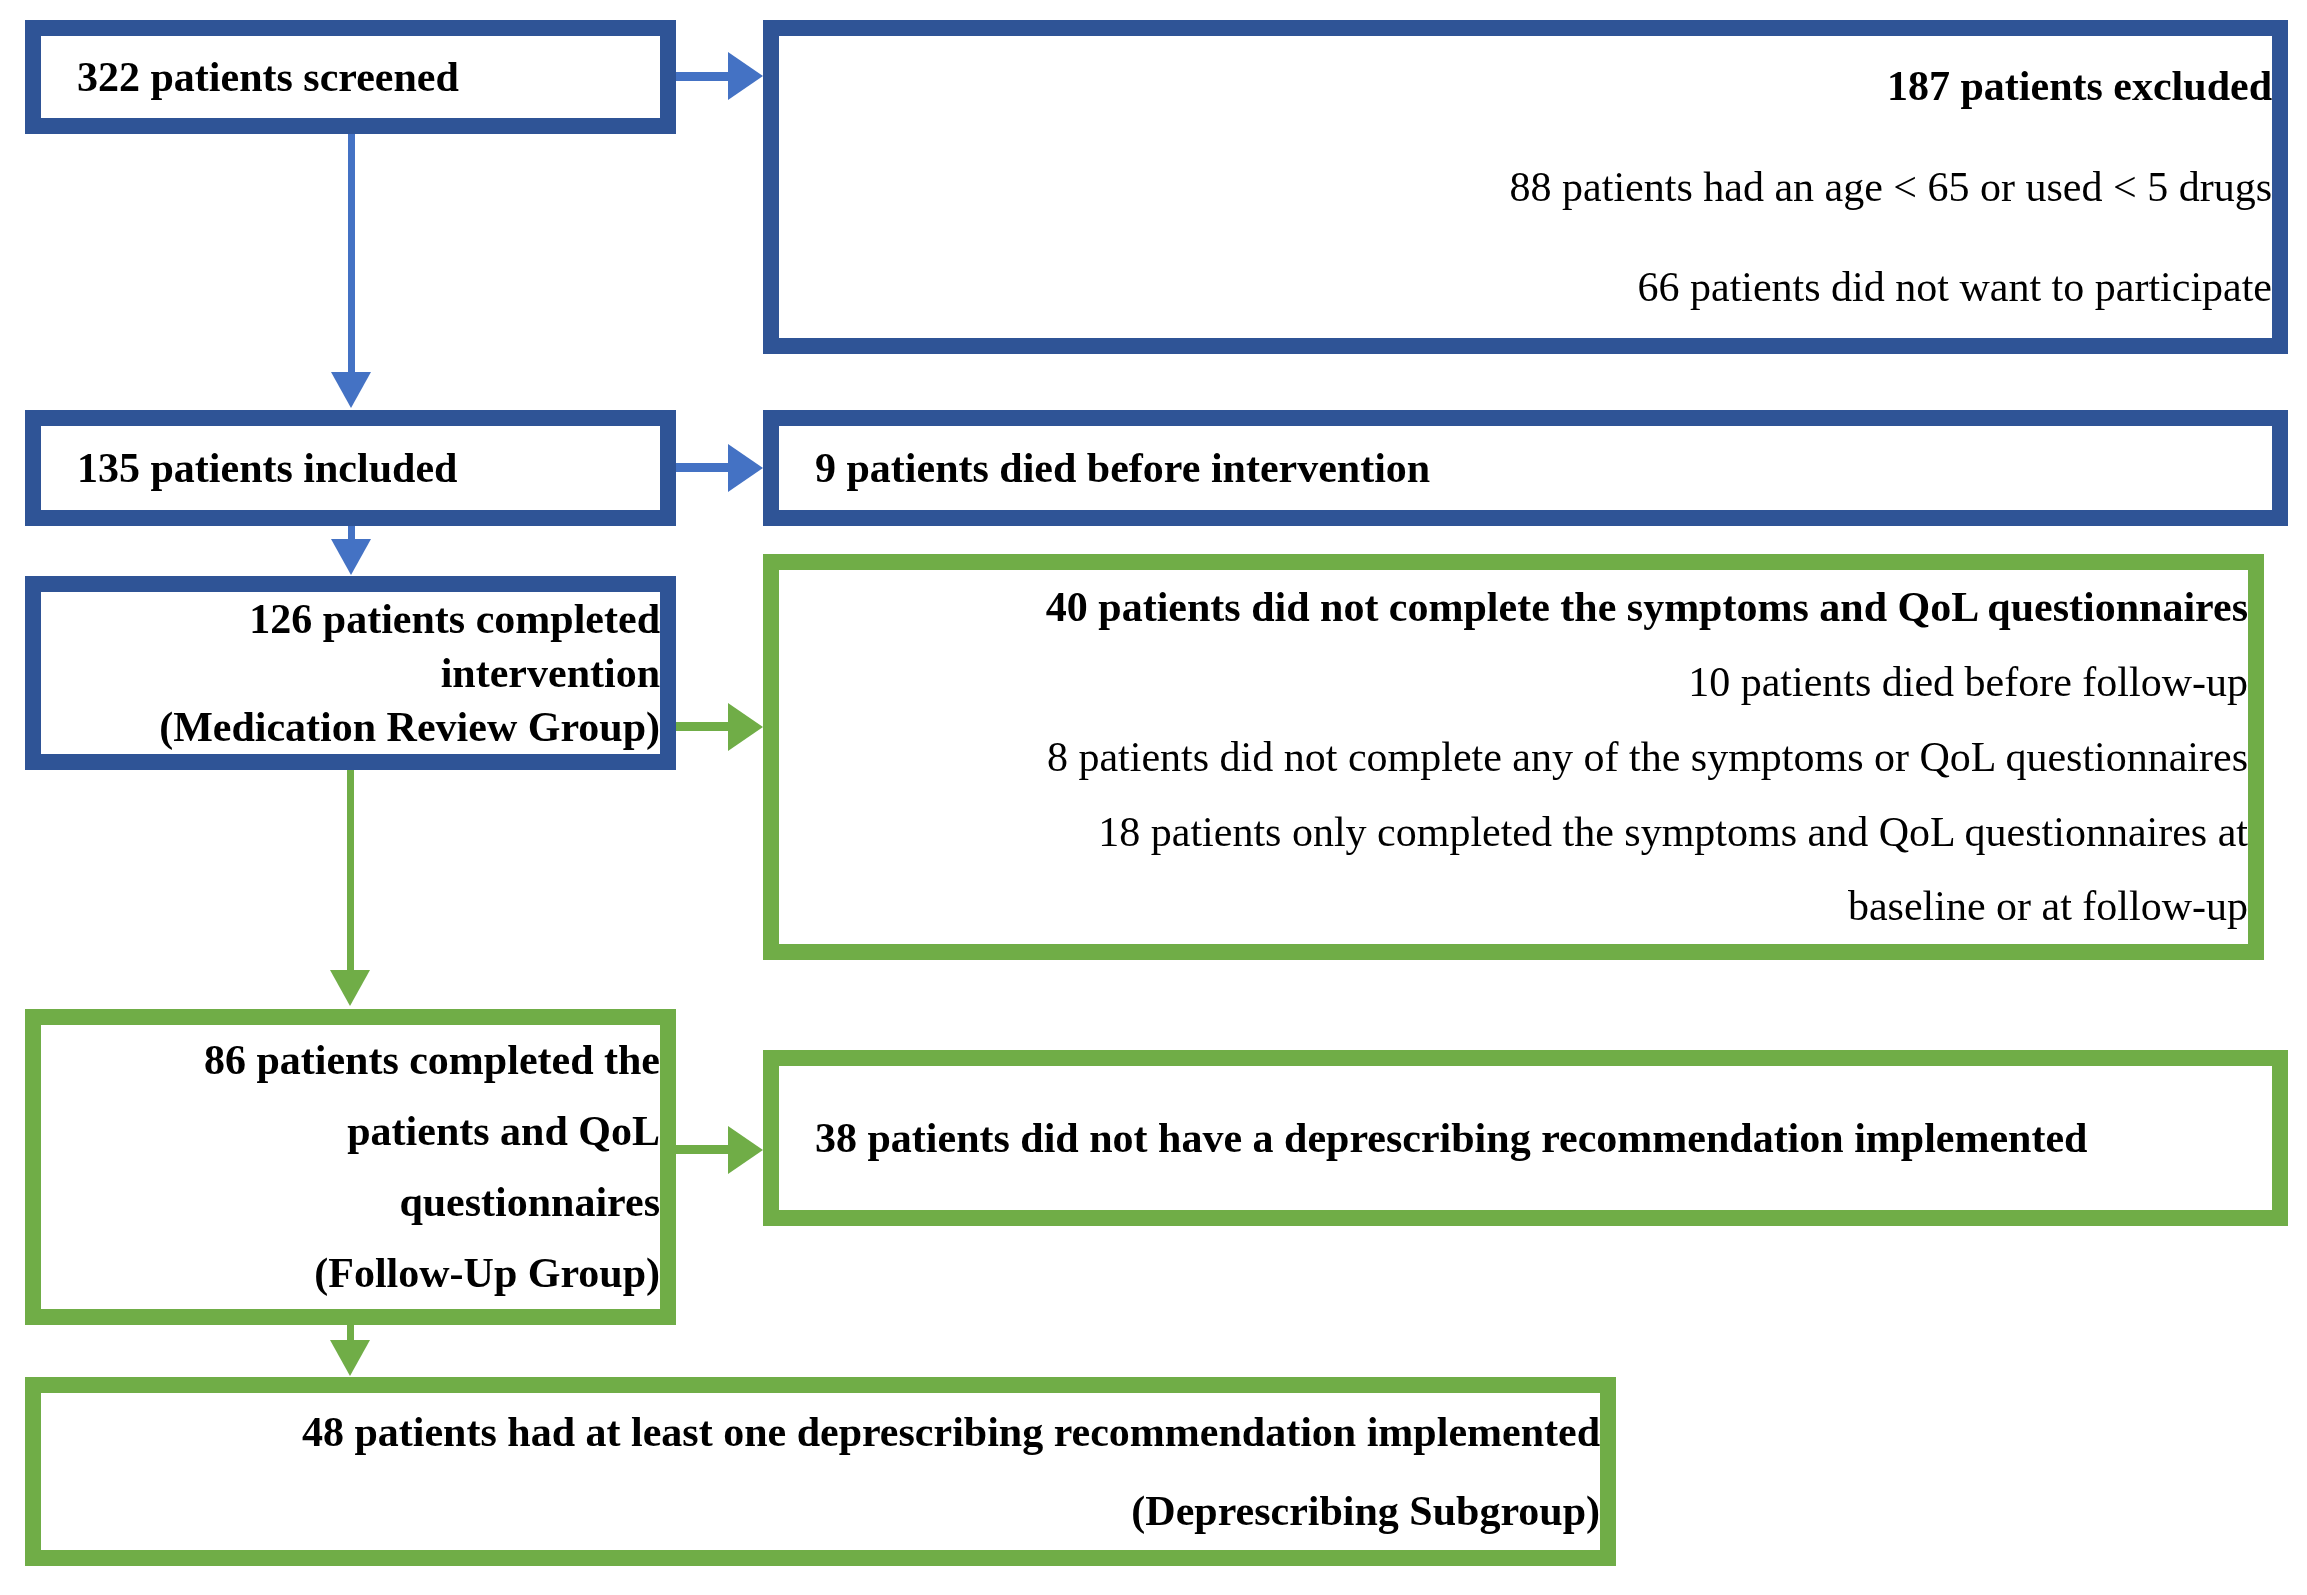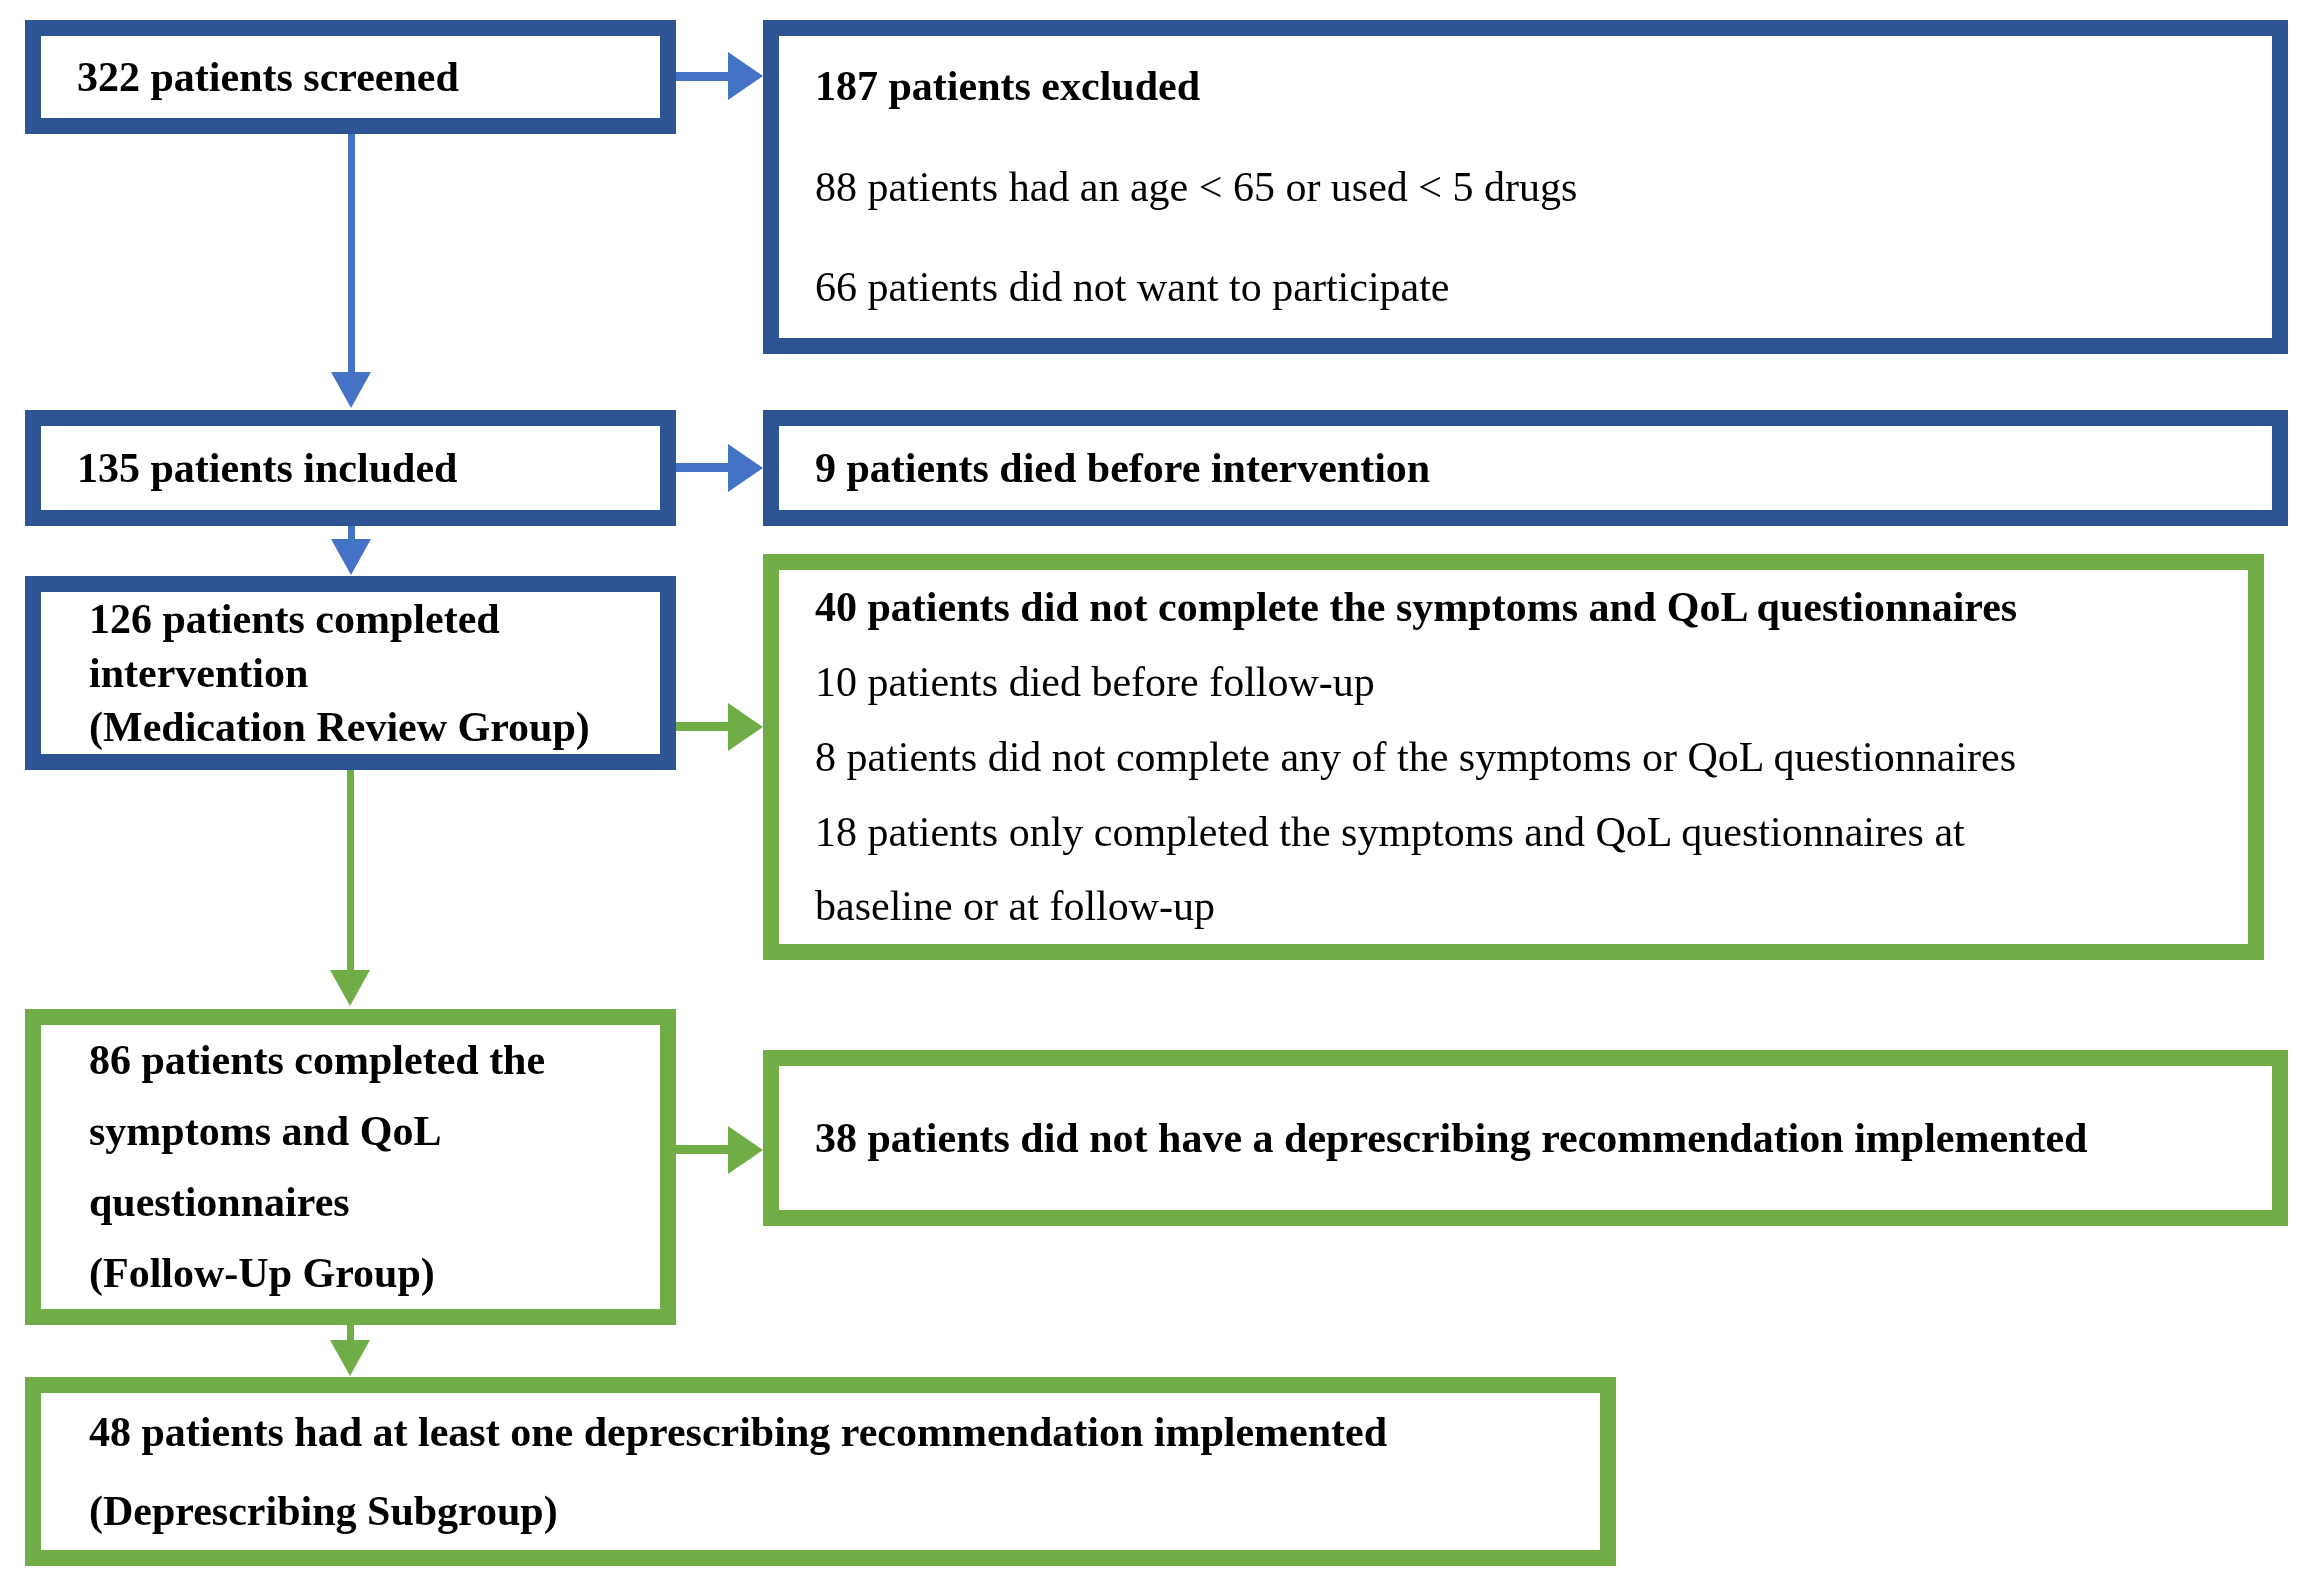--- a/index.html
+++ b/index.html
@@ -2,20 +2,21 @@
 <html style="font-size:11.6px"><head>
 <meta charset="utf-8">
 <style>
   html,body{margin:0;padding:0;background:#ffffff;}
   #canvas{
     position:relative;
     width:2307px;height:1596px;
     background:#ffffff;
     font-family:"Liberation Serif", serif;
     color:#000000;
+    text-align:right;
   }
   .box{
     position:absolute;
     background:#ffffff;
     box-sizing:border-box;
     font-size:42px;
     line-height:1.15;
   }
   .blue-box{border:16px solid #2F5496;}
   .green-box{border:16px solid #70AD47;}
@@ -113,21 +114,21 @@
   </div>
 
   <div>
     <div class="shaft green-fill" style="left:347px;top:770px;width:7.2px;height:200px;"></div>
     <div class="head-down green-head" style="left:330px;top:970px;"></div>
   </div>
 
   <div class="box green-box all-bold" style="left:25px;top:1009px;width:651px;height:316px;">
     <div class="lines">
       <div class="line">86 patients completed the</div>
-      <div class="line">symptoms and QoL</div>
+      <div class="line">patients and QoL</div>
       <div class="line">questionnaires</div>
       <div class="line">(Follow-Up Group)</div>
     </div>
   </div>
 
   <div class="box green-box" style="left:763px;top:1050px;width:1525px;height:176px;">
     <div class="center-line">
       <span class="line bold">38 patients did not have a deprescribing recommendation implemented</span>
     </div>
   </div>

